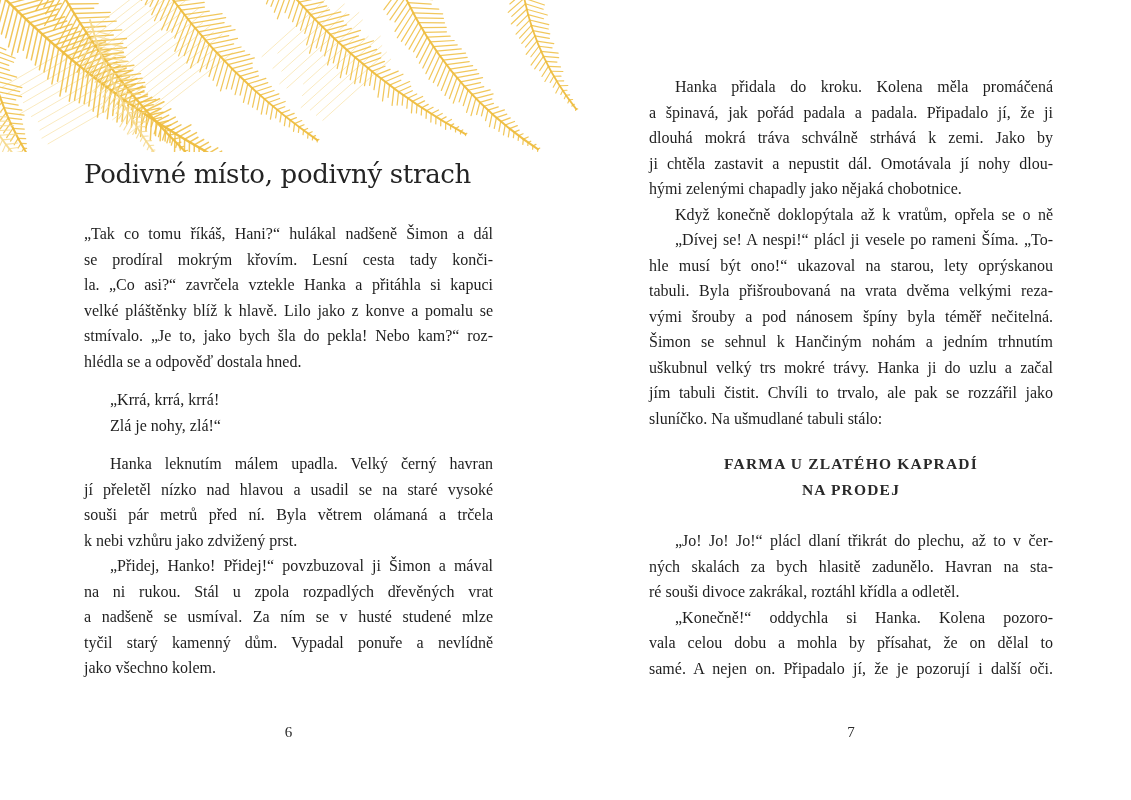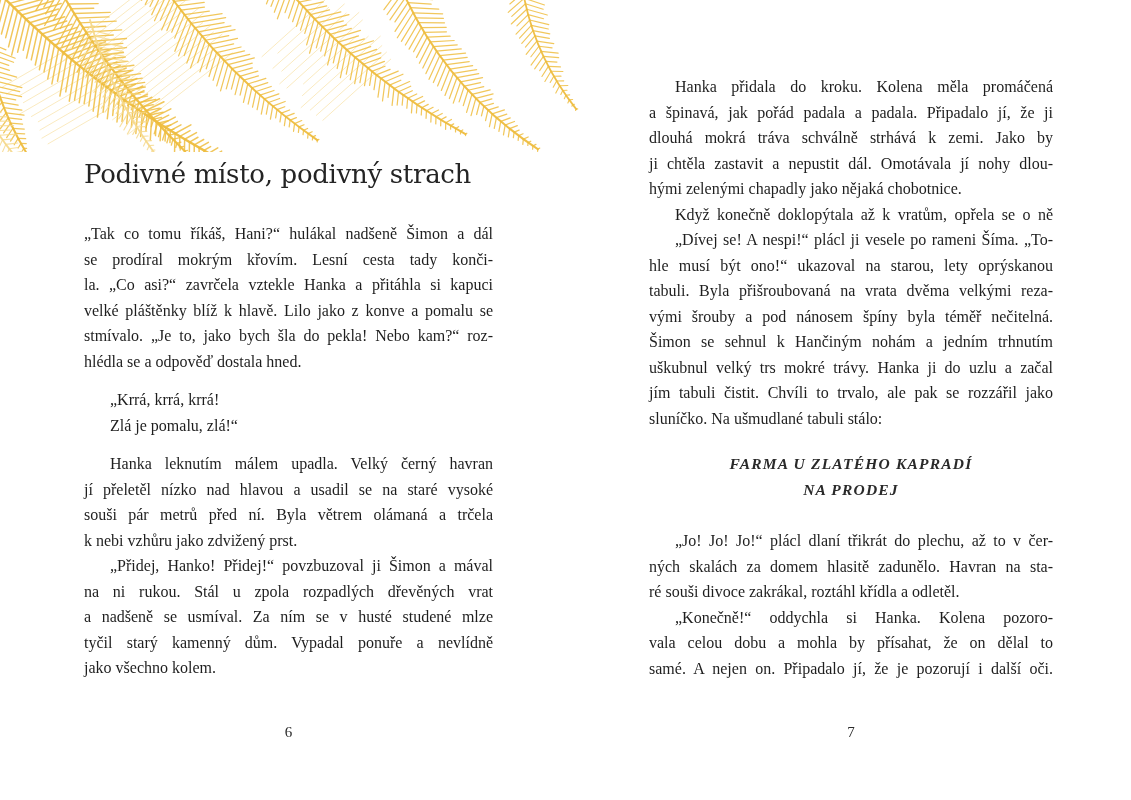--- a/index.html
+++ b/index.html
@@ -24,21 +24,21 @@
     font-size:16px;line-height:25.5px;color:#1e1e1e;
     text-align:justify;text-align-last:justify;
   }
   .line.end{text-align-last:left;}
   .line.ind{text-indent:26px;}
   .stanza{margin:13px 0;}
   .stanza .line{text-align:right;text-align-last:left;padding-left:26px;}
   .sign{margin:20px 0 26px;}
   .sign .line{
     text-align:center;text-align-last:center;font-weight:700;
-    letter-spacing:1.2px;font-size:15.5px;color:#2a2a2a;font-style:italic;
+    letter-spacing:1.2px;font-size:15.5px;color:#2a2a2a;
   }
   .pagenum{
     position:absolute;top:724px;left:0;right:0;text-align:center;
     font-size:15px;color:#2a2a2a;
   }
 </style>
 </head>
 <body>
 
 <div class="spread">
@@ -805,21 +805,21 @@
         <div class="line">„Tak co tomu říkáš, Hani?“ hulákal nadšeně Šimon a dál</div>
         <div class="line">se prodíral mokrým křovím. Lesní cesta tady konči-</div>
         <div class="line">la. „Co asi?“ zavrčela vztekle Hanka a přitáhla si kapuci</div>
         <div class="line">velké pláštěnky blíž k hlavě. Lilo jako z konve a pomalu se</div>
         <div class="line">stmívalo. „Je to, jako bych šla do pekla! Nebo kam?“ roz-</div>
         <div class="line end">hlédla se a odpověď dostala hned.</div>
       </div>
 
       <div class="stanza">
         <div class="line">„Krrá, krrá, krrá!</div>
-        <div class="line">Zlá je pomalu, zlá!“</div>
+        <div class="line">Zlá je nohy, zlá!“</div>
       </div>
 
       <div class="para">
         <div class="line ind">Hanka leknutím málem upadla. Velký černý havran</div>
         <div class="line">jí přeletěl nízko nad hlavou a usadil se na staré vysoké</div>
         <div class="line">souši pár metrů před ní. Byla větrem olámaná a trčela</div>
         <div class="line end">k nebi vzhůru jako zdvižený prst.</div>
       </div>
 
       <div class="para">
@@ -859,21 +859,21 @@
         <div class="line end">sluníčko. Na ušmudlané tabuli stálo:</div>
       </div>
 
       <div class="sign">
         <div class="line">FARMA U ZLATÉHO KAPRADÍ</div>
         <div class="line">NA PRODEJ</div>
       </div>
 
       <div class="para">
         <div class="line ind">„Jo! Jo! Jo!“ plácl dlaní třikrát do plechu, až to v čer-</div>
-        <div class="line">ných skalách za domem hlasitě zadunělo. Havran na sta-</div>
+        <div class="line">ných skalách za bych hlasitě zadunělo. Havran na sta-</div>
         <div class="line end">ré souši divoce zakrákal, roztáhl křídla a odletěl.</div>
       </div>
 
       <div class="para">
         <div class="line ind">„Konečně!“ oddychla si Hanka. Kolena pozoro-</div>
         <div class="line">vala celou dobu a mohla by přísahat, že on dělal to</div>
         <div class="line">samé. A nejen on. Připadalo jí, že je pozorují i další oči.</div>
       </div>
     </div>
 

